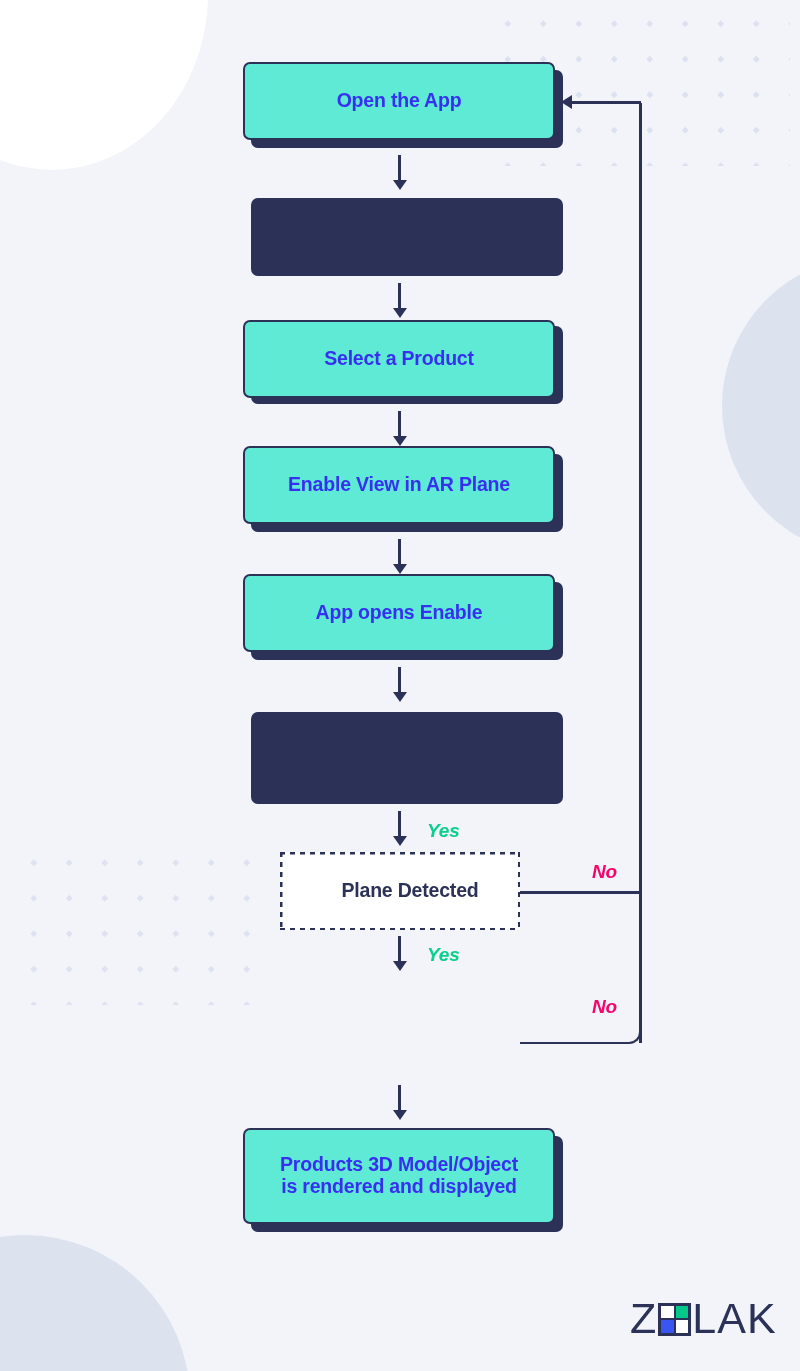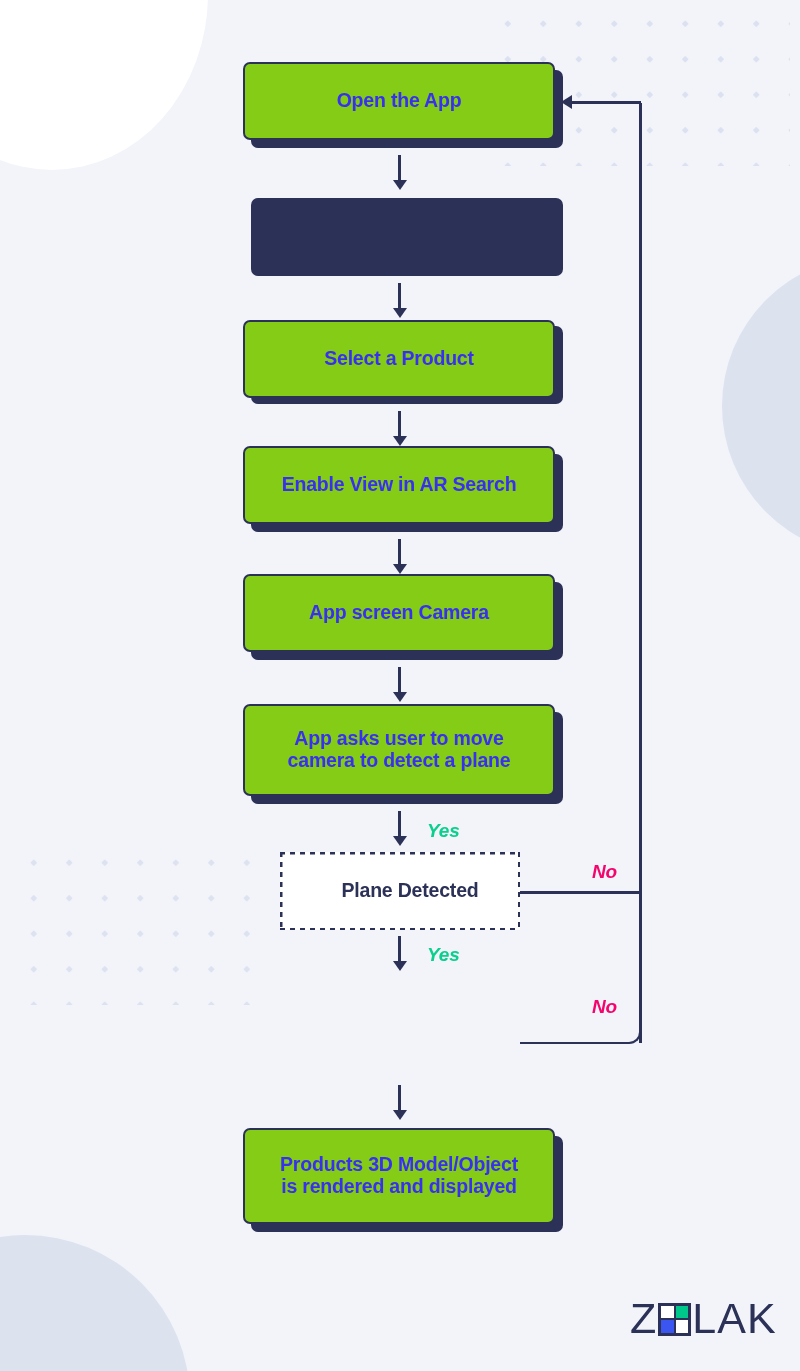--- a/index.html
+++ b/index.html
@@ -55,21 +55,21 @@
     left: 16px; top: 845px;
     width: 260px; height: 160px;
     background-image: radial-gradient(#dde2f0 2.6px, transparent 2.7px);
     background-size: 35.5px 35.5px;
     background-position: 0 0;
   }
 
   
   .node {
     position: absolute;
-    background: #84cc16;
+    background: #5eead4;
     border: 2.5px solid #2b3157;
     border-radius: 7px;
     display: flex;
     align-items: center;
     justify-content: center;
     text-align: center;
     z-index: 4;
   }
   .node-shadow {
     position: absolute;
@@ -201,39 +201,35 @@
   <div class="node-shadow" style="left:251px; top:326px; width:312px; height:78px;"></div>
   <div class="node process" style="left:243px; top:320px; width:312px; height:78px;">
     <span class="label">Select a Product</span>
   </div>
 
   <div class="conn-line" style="left:398px; top:411px; width:2.5px; height:28px;"></div>
   <div class="conn-arrow" style="left:392.5px; top:436px;"></div>
 
   <div class="node-shadow" style="left:251px; top:454px; width:312px; height:78px;"></div>
   <div class="node process" style="left:243px; top:446px; width:312px; height:78px;">
-    <span class="label">Enable View in AR Search</span>
+    <span class="label">Enable View in AR Plane</span>
   </div>
 
   <div class="conn-line" style="left:398px; top:539px; width:2.5px; height:28px;"></div>
   <div class="conn-arrow" style="left:392.5px; top:564px;"></div>
 
   <div class="node-shadow" style="left:251px; top:582px; width:312px; height:78px;"></div>
   <div class="node process" style="left:243px; top:574px; width:312px; height:78px;">
-    <span class="label">App screen Camera</span>
+    <span class="label">App opens Enable</span>
   </div>
 
   <div class="conn-line" style="left:398px; top:667px; width:2.5px; height:28px;"></div>
   <div class="conn-arrow" style="left:392.5px; top:692px;"></div>
 
   <div class="node-shadow" style="left:251px; top:712px; width:312px; height:92px;"></div>
-  <div class="node process" style="left:243px; top:704px; width:312px; height:92px;">
-    <span class="label">App asks user to move
-camera to detect a plane</span>
-  </div>
 
   <div class="conn-line" style="left:398px; top:811px; width:2.5px; height:28px;"></div>
   <div class="conn-arrow" style="left:392.5px; top:836px;"></div>
   <div class="edge-label yes" style="left:427px; top:820px;">Yes</div>
 
   <div class="node decision" style="left:280px; top:852px; width:240px; height:78px;">
     <span class="label">Plane Detected</span>
   </div>
 
   <div class="conn-line" style="left:520px; top:891px; width:121px; height:2.5px;"></div>

